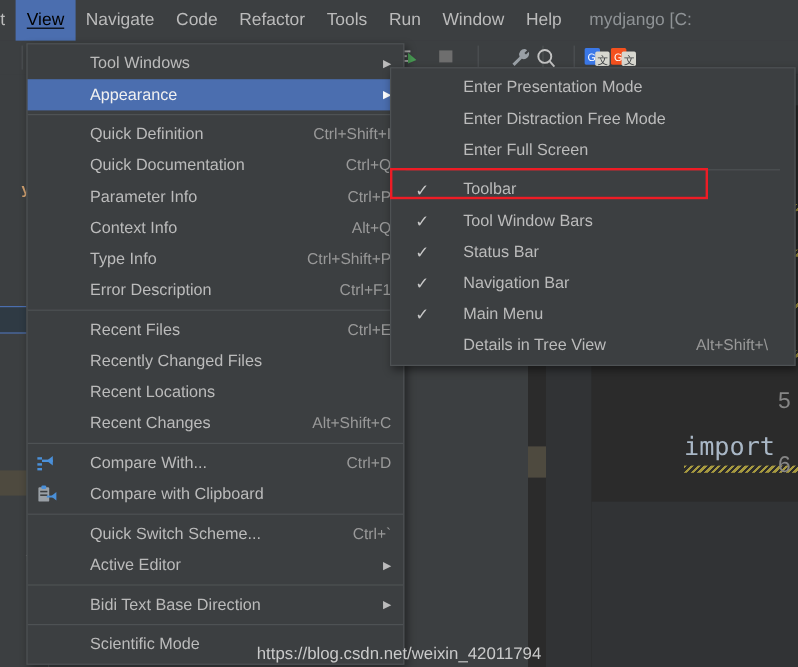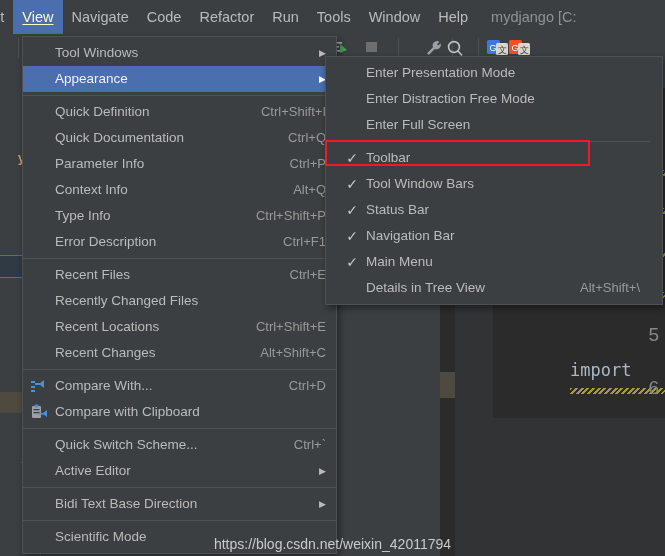--- a/index.html
+++ b/index.html
@@ -16,21 +16,21 @@
   
   #menubar{
     position:absolute;left:0;top:0;width:665px;height:34px;
     background:#3c3f41;display:flex;align-items:center;
   }
   .mb-item{
     height:34px;line-height:34px;padding:0 9px;color:#bbbbbb;font-size:14.5px;
     white-space:nowrap;
   }
   .mb-item.clipped{padding-left:0;margin-left:-11px;}
-  .mb-item.active{background:#4b6eaf;color:#fef9c3;}
+  .mb-item.active{background:#4b6eaf;color:#000000;}
   .mb-title{color:#8f9396;font-size:14.5px;margin-left:14px;white-space:nowrap;}
   .mnem{text-decoration:underline;text-underline-offset:2px;}
 
   
   #toolbar{
     position:absolute;left:0;top:34px;width:665px;height:28px;background:#3c3f41;
   }
   .tb-sep{position:absolute;top:4px;width:1px;height:20px;background:#4e5254;}
   .tb-icon{position:absolute;top:5px;}
 
@@ -48,40 +48,40 @@
   .pyicon{position:absolute;right:6px;top:2px;width:17px;height:17px;}
 
   
   #editor-area{position:absolute;left:440px;top:62px;width:225px;height:494px;background:#2b2b2b;}
   #editor-tabstrip{position:absolute;left:0;top:0;width:225px;height:26px;background:#3c3f41;}
   #tab-label{position:absolute;right:4px;top:4px;font-size:13px;color:#ffffff;}
   #editor-gutter{position:absolute;left:15px;top:26px;width:38px;bottom:0;background:#313335;}
   #editor-body{position:absolute;left:53px;top:26px;right:0;bottom:0;background:#2b2b2b;}
   .lineno{position:absolute;right:6px;font-size:19px;color:#868686;font-family:"Liberation Sans",sans-serif;}
   .codeline{position:absolute;font-family:"DejaVu Sans Mono","Liberation Mono",monospace;
-    font-size:17px;color:#a9b7c6;white-space:pre;}
+    font-size:21px;color:#a9b7c6;white-space:pre;}
   .cjk{position:absolute;font-size:28px;color:#6A8759;font-family:"DejaVu Sans",sans-serif;}
   .squiggle{position:absolute;height:6px;background:
      repeating-linear-gradient(135deg,#b5a642 0 2px,transparent 2px 4px);opacity:.9;}
   .modified-stripe{position:absolute;left:0;width:15px;height:26px;background:#4e4a3f;}
   .vert-sep{position:absolute;width:1px;background:#4e5254;}
 
   
   #view-menu{
     position:absolute;left:22px;top:36px;width:313px;
     background:#3c3f41;border:1px solid #4e5254;
     box-shadow:2px 3px 7px rgba(0,0,0,.45);
     padding:3px 0;z-index:40;
   }
   .mi{
     position:relative;height:26px;line-height:26px;display:flex;align-items:center;
     padding:0 6px 0 0;color:#bbbbbb;font-size:13.5px;white-space:nowrap;cursor:default;
   }
   .mi .gut{width:32px;flex:0 0 32px;display:flex;align-items:center;justify-content:center;}
-  .mi .lbl{flex:1 1 auto;}
+  .mi .lbl{flex:1 1 auto;margin-left:20px;}
   .mi .acc{color:#999999;font-size:13px;padding-left:14px;padding-right:4px;}
   .mi .arrow{width:14px;flex:0 0 14px;text-align:right;padding-right:4px;color:#bbbbbb;font-size:9px;}
   .mi.sel{background:#4b6eaf;color:#f0f0f0;}
   .mi.sel .arrow{color:#ffffff;}
   .msep{height:1px;background:#4e5254;margin:3px 0;}
 
   
   #appearance-menu{
     position:absolute;left:325px;top:56px;width:312px;
     background:#3c3f41;border:1px solid #4e5254;
@@ -110,22 +110,22 @@
 <body>
 
 <div id="ide-root">
 
   <div id="menubar">
     <div class="mb-item clipped"><span>dit</span></div>
     <div class="mb-item active"><span class="mnem">View</span></div>
     <div class="mb-item"><span>Navigate</span></div>
     <div class="mb-item"><span>Code</span></div>
     <div class="mb-item"><span>Refactor</span></div>
+    <div class="mb-item"><span>Tools</span></div>
     <div class="mb-item"><span>Run</span></div>
-    <div class="mb-item"><span>Tools</span></div>
     <div class="mb-item"><span>Window</span></div>
     <div class="mb-item"><span>Help</span></div>
     <div class="mb-title">mydjango [C:</div>
   </div>
 
   <div id="toolbar">
     <div class="tb-sep" style="left:18px;"></div>
 
     <div class="tb-icon" style="left:330px;">
       <svg width="18" height="18" viewBox="0 0 18 18">
@@ -362,21 +362,20 @@
     <span class="acc">Ctrl+E</span>
   </div>
   <div class="mi">
     <span class="gut"></span>
     <span class="lbl">Recently Changed Files</span>
     <span class="acc"></span>
   </div>
   <div class="mi">
     <span class="gut"></span>
     <span class="lbl">Recent Locations</span>
-    <span class="acc">Ctrl+Shift+E</span>
   </div>
   <div class="mi">
     <span class="gut"></span>
     <span class="lbl">Recent Changes</span>
     <span class="acc">Alt+Shift+C</span>
   </div>
 
   <div class="msep"></div>
 
   <div class="mi">

